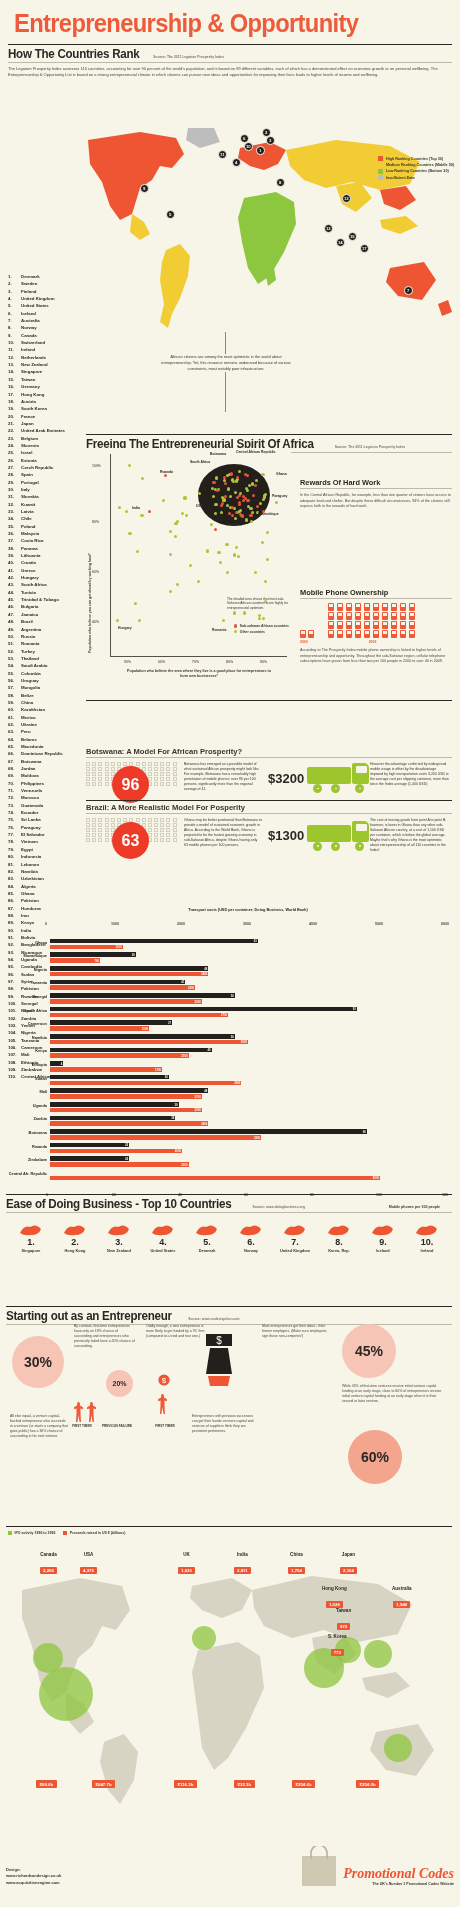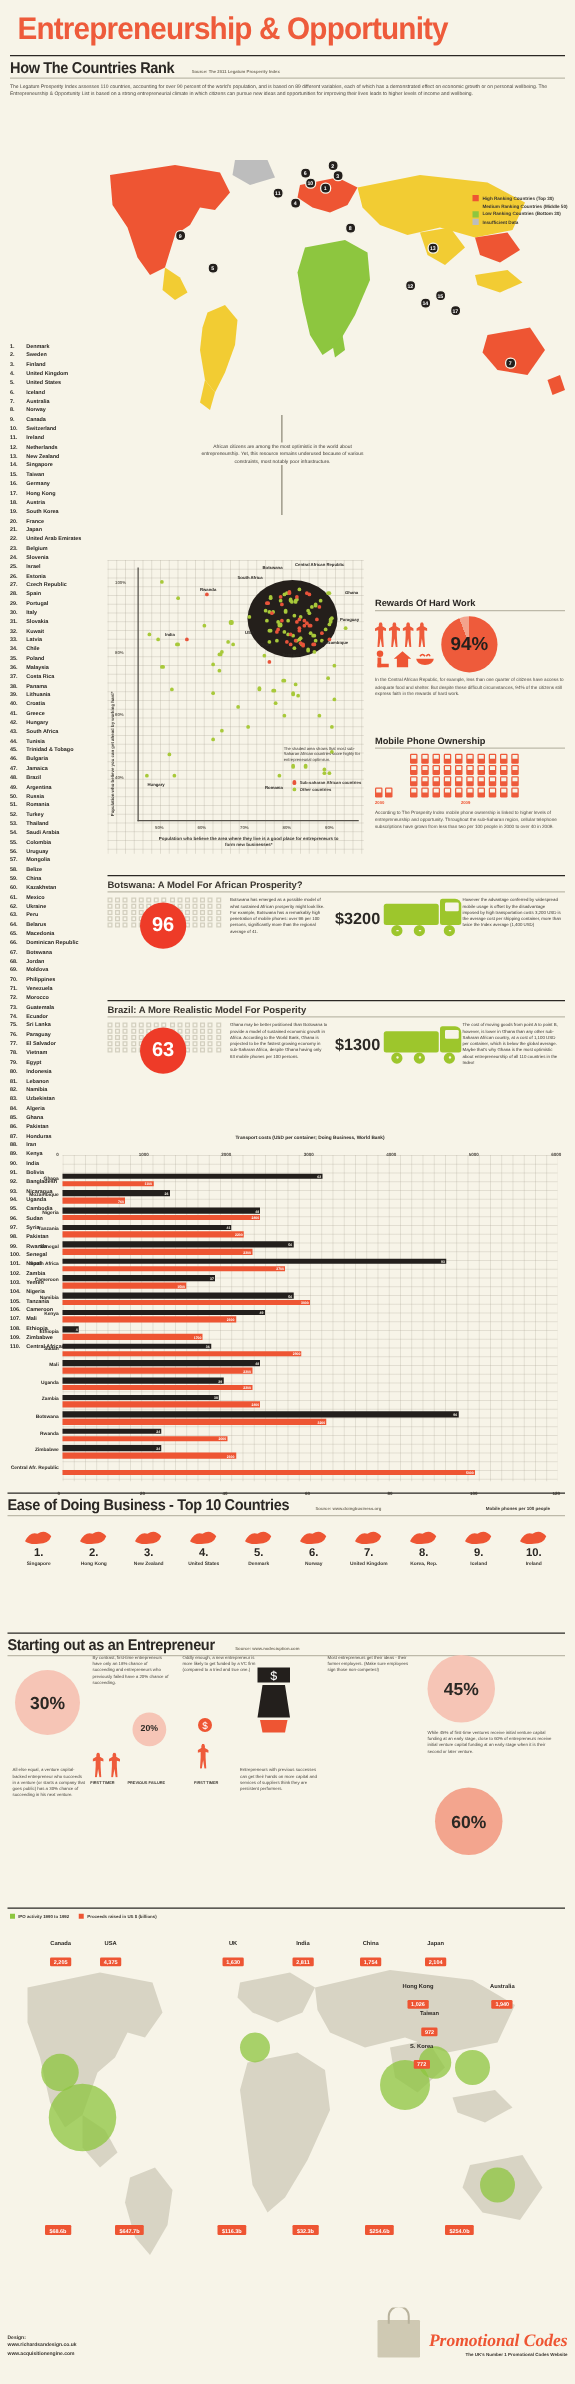--- a/index.html
+++ b/index.html
@@ -696,20 +696,26 @@
       <div class="rk">
         <span class="n">109.</span>
         <span class="c">Zimbabwe</span>
       </div>
       <div class="rk">
         <span class="n">110.</span>
         <span class="c">Central African Republic</span>
       </div>
     </div>
 
+  <div class="sec" style="position:absolute; left:86px; top:428px; width:366px;">
+    <div class="sec-h">
+      <h2>Freeing The Entrepreneurial Spirit Of Africa</h2>
+      <span class="src">Source: The 2011 Legatum Prosperity Index</span>
+    </div>
+  </div>
 
   <div class="scatter" style="position:absolute; left:86px; top:448px;">
     <div class="grid-bg"></div>
     <div class="ax-y"></div>
     <div class="ax-x"></div>
 
     <div class="ylab">Population who believe you can get ahead by working hard*</div>
     <div class="ytick" style="top:16px;">100%</div>
     <div class="ytick" style="top:72px;">80%</div>
     <div class="ytick" style="top:122px;">60%</div>
@@ -880,45 +886,20 @@
       </div>
       <div>
         <i style="background:#a8c93a"></i>
         <span>Other countries</span>
       </div>
     </div>
   </div>
 
   <div class="rpanel" style="position:absolute; left:300px; top:478px;">
     <div class="rtitle">Rewards Of Hard Work</div>
-    <div style="display:flex; align-items:center; gap:5px;">
-      <div>
-        <div style="display:flex; gap:2px;">
-          <span class="person"></span>
-          <span class="person"></span>
-          <span class="person"></span>
-          <span class="person"></span>
-        </div>
-        <div style="display:flex; gap:3px; align-items:flex-end; margin-top:2px;">
-          <svg width="12" height="14">
-            <circle cx="4" cy="3" r="2.6" fill="#ee5533"></circle>
-              <rect x="2" y="6" width="3" height="8" fill="#ee5533"></rect>
-              <rect x="2" y="11" width="9" height="3" fill="#ee5533"></rect>
-          </svg>
-          <svg width="14" height="14">
-            <path d="M7 1 L14 7 L11.5 7 L11.5 14 L2.5 14 L2.5 7 L0 7 Z" fill="#ee5533"></path>
-          </svg>
-          <svg width="16" height="14">
-            <path d="M1 7 A7 5 0 0 0 15 7 Z" fill="#ee5533"></path>
-            <path d="M4 5 q2-3 4 0 M9 5 q2-3 3 0" stroke="#ee5533" stroke-width="1.2" fill="none"></path>
-          </svg>
-        </div>
-      </div>
-      <div class="pie94">94%</div>
-    </div>
     <div class="rtext" style="margin-top:4px;">In the Central African Republic, for example, less than one quarter of citizens have access to adequate food and shelter. But despite these difficult circumstances, 94% of the citizens still express faith in the rewards of hard work.</div>
   </div>
 
   <div class="rpanel" style="position:absolute; left:300px; top:588px;">
     <div class="rtitle">Mobile Phone Ownership</div>
     <div style="display:flex; align-items:flex-end; gap:14px;">
       <div>
         <div style="display:flex; gap:2px;" id="phones-small">
             <span class="phone"></span>
             <span class="phone"></span>
@@ -968,21 +949,21 @@
             <span class="phone"></span>
             <span class="phone"></span>
           </div>
         <div style="font-size:3.4px; font-weight:bold; color:#ee5533; margin-top:2px; text-align:center;">2009</div>
       </div>
     </div>
     <div class="rtext" style="margin-top:4px;">According to The Prosperity Index mobile phone ownership is linked to higher levels of entrepreneurship and opportunity. Throughout the sub-Saharan region, cellular telephone subscriptions have grown from less than two per 100 people in 2000 to over 40 in 2009.</div>
   </div>
 
   <div style="position:absolute; left:86px; top:700px; width:366px; border-top:1.4px solid #2b2824; padding-top:2px;">
-    <div style="font-size:7.6px; font-weight:bold; border-bottom:0.8px solid #bdb9a9; padding-bottom:1px;">Botswana: A Model For African Prosperity?</div>
+    <div style="font-size:7.6px; font-weight:bold; border-bottom:0.8px solid #bdb9a9; padding-bottom:1px;margin-top:44px;">Botswana: A Model For African Prosperity?</div>
     <div style="display:flex; gap:6px; margin-top:4px;">
       <div style="position:relative; width:92px;">
         <div class="dotgrid" id="bots-grid">
             <span class="dg"></span>
             <span class="dg"></span>
             <span class="dg"></span>
             <span class="dg"></span>
             <span class="dg"></span>
             <span class="dg"></span>
             <span class="dg"></span>

